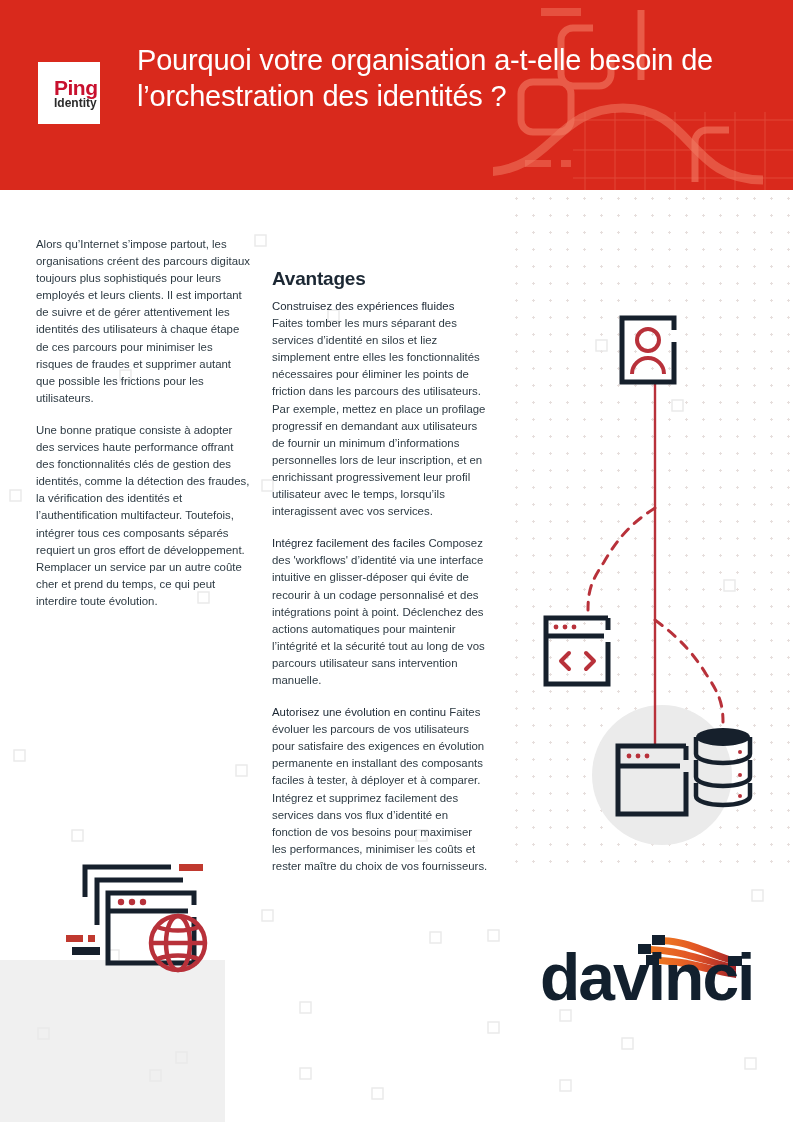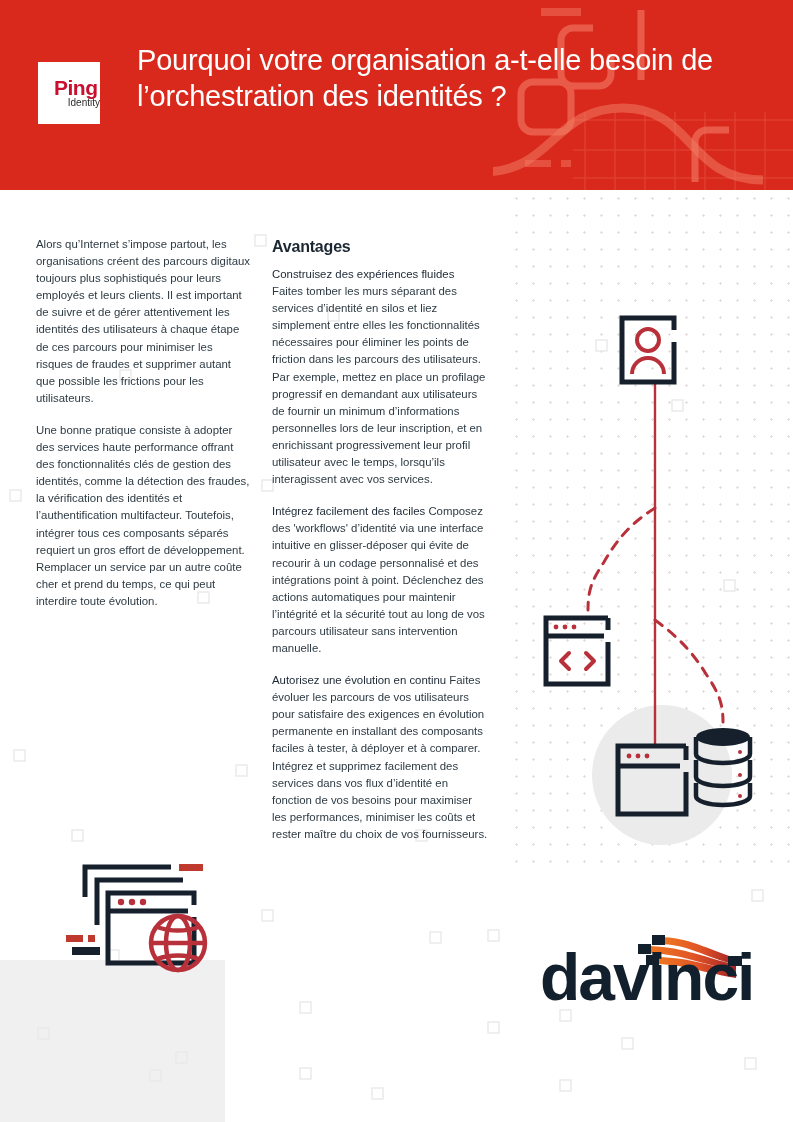--- a/index.html
+++ b/index.html
@@ -42,45 +42,44 @@
     position:absolute; left:38px; top:62px; width:62px; height:62px;
     background:#ffffff; z-index:3;
     display:flex; flex-direction:column; justify-content:center;
     padding-left:16px;
   }
   .ping-logo .ping-word{
     font-size:21px; font-weight:bold; color:#c8102e; line-height:20px;
     letter-spacing:-0.5px;
   }
   .ping-logo .ping-sub{
-    font-size:10px; font-weight:normal; color:#2b2b2b; line-height:10px;
+    font-size:12px; font-weight:bold; color:#2b2b2b; line-height:10px;
     letter-spacing:0px;
-    text-align:right;
   }
 
   .header-title{
     position:absolute; left:137px; top:42px; width:580px; z-index:3;
     color:#ffffff; font-size:29px; font-weight:normal; line-height:36px;
     letter-spacing:-0.2px;
   }
 
   
   .col{ position:absolute; z-index:3; }
   .col-left{ left:36px; top:236px; width:215px; }
   .col-mid{ left:272px; top:236px; width:216px; }
 
   .body-text{
     font-size:11.4px; line-height:17.1px; color:#2d3a43;
   }
   .body-text p{ margin-bottom:15px; }
   .body-text p:last-child{ margin-bottom:0; }
 
   .section-heading{
-    font-size:16px; font-weight:bold; color:#1b2733;
-    line-height:22px; margin-bottom:8px; letter-spacing:-0.2px;
+    font-size:19px; font-weight:bold; color:#1b2733;
+    line-height:22px; margin-bottom:8px; letter-spacing:-0.2px;margin-top:32px;
   }
   .lead{ font-weight:normal; color:#1b2733; }
 
   
   .diagram{
     position:absolute; left:508px; top:190px; width:285px; height:680px; z-index:3;
   }
 
   
   .illus-bl{ position:absolute; left:55px; top:855px; width:175px; height:125px; z-index:3; }

